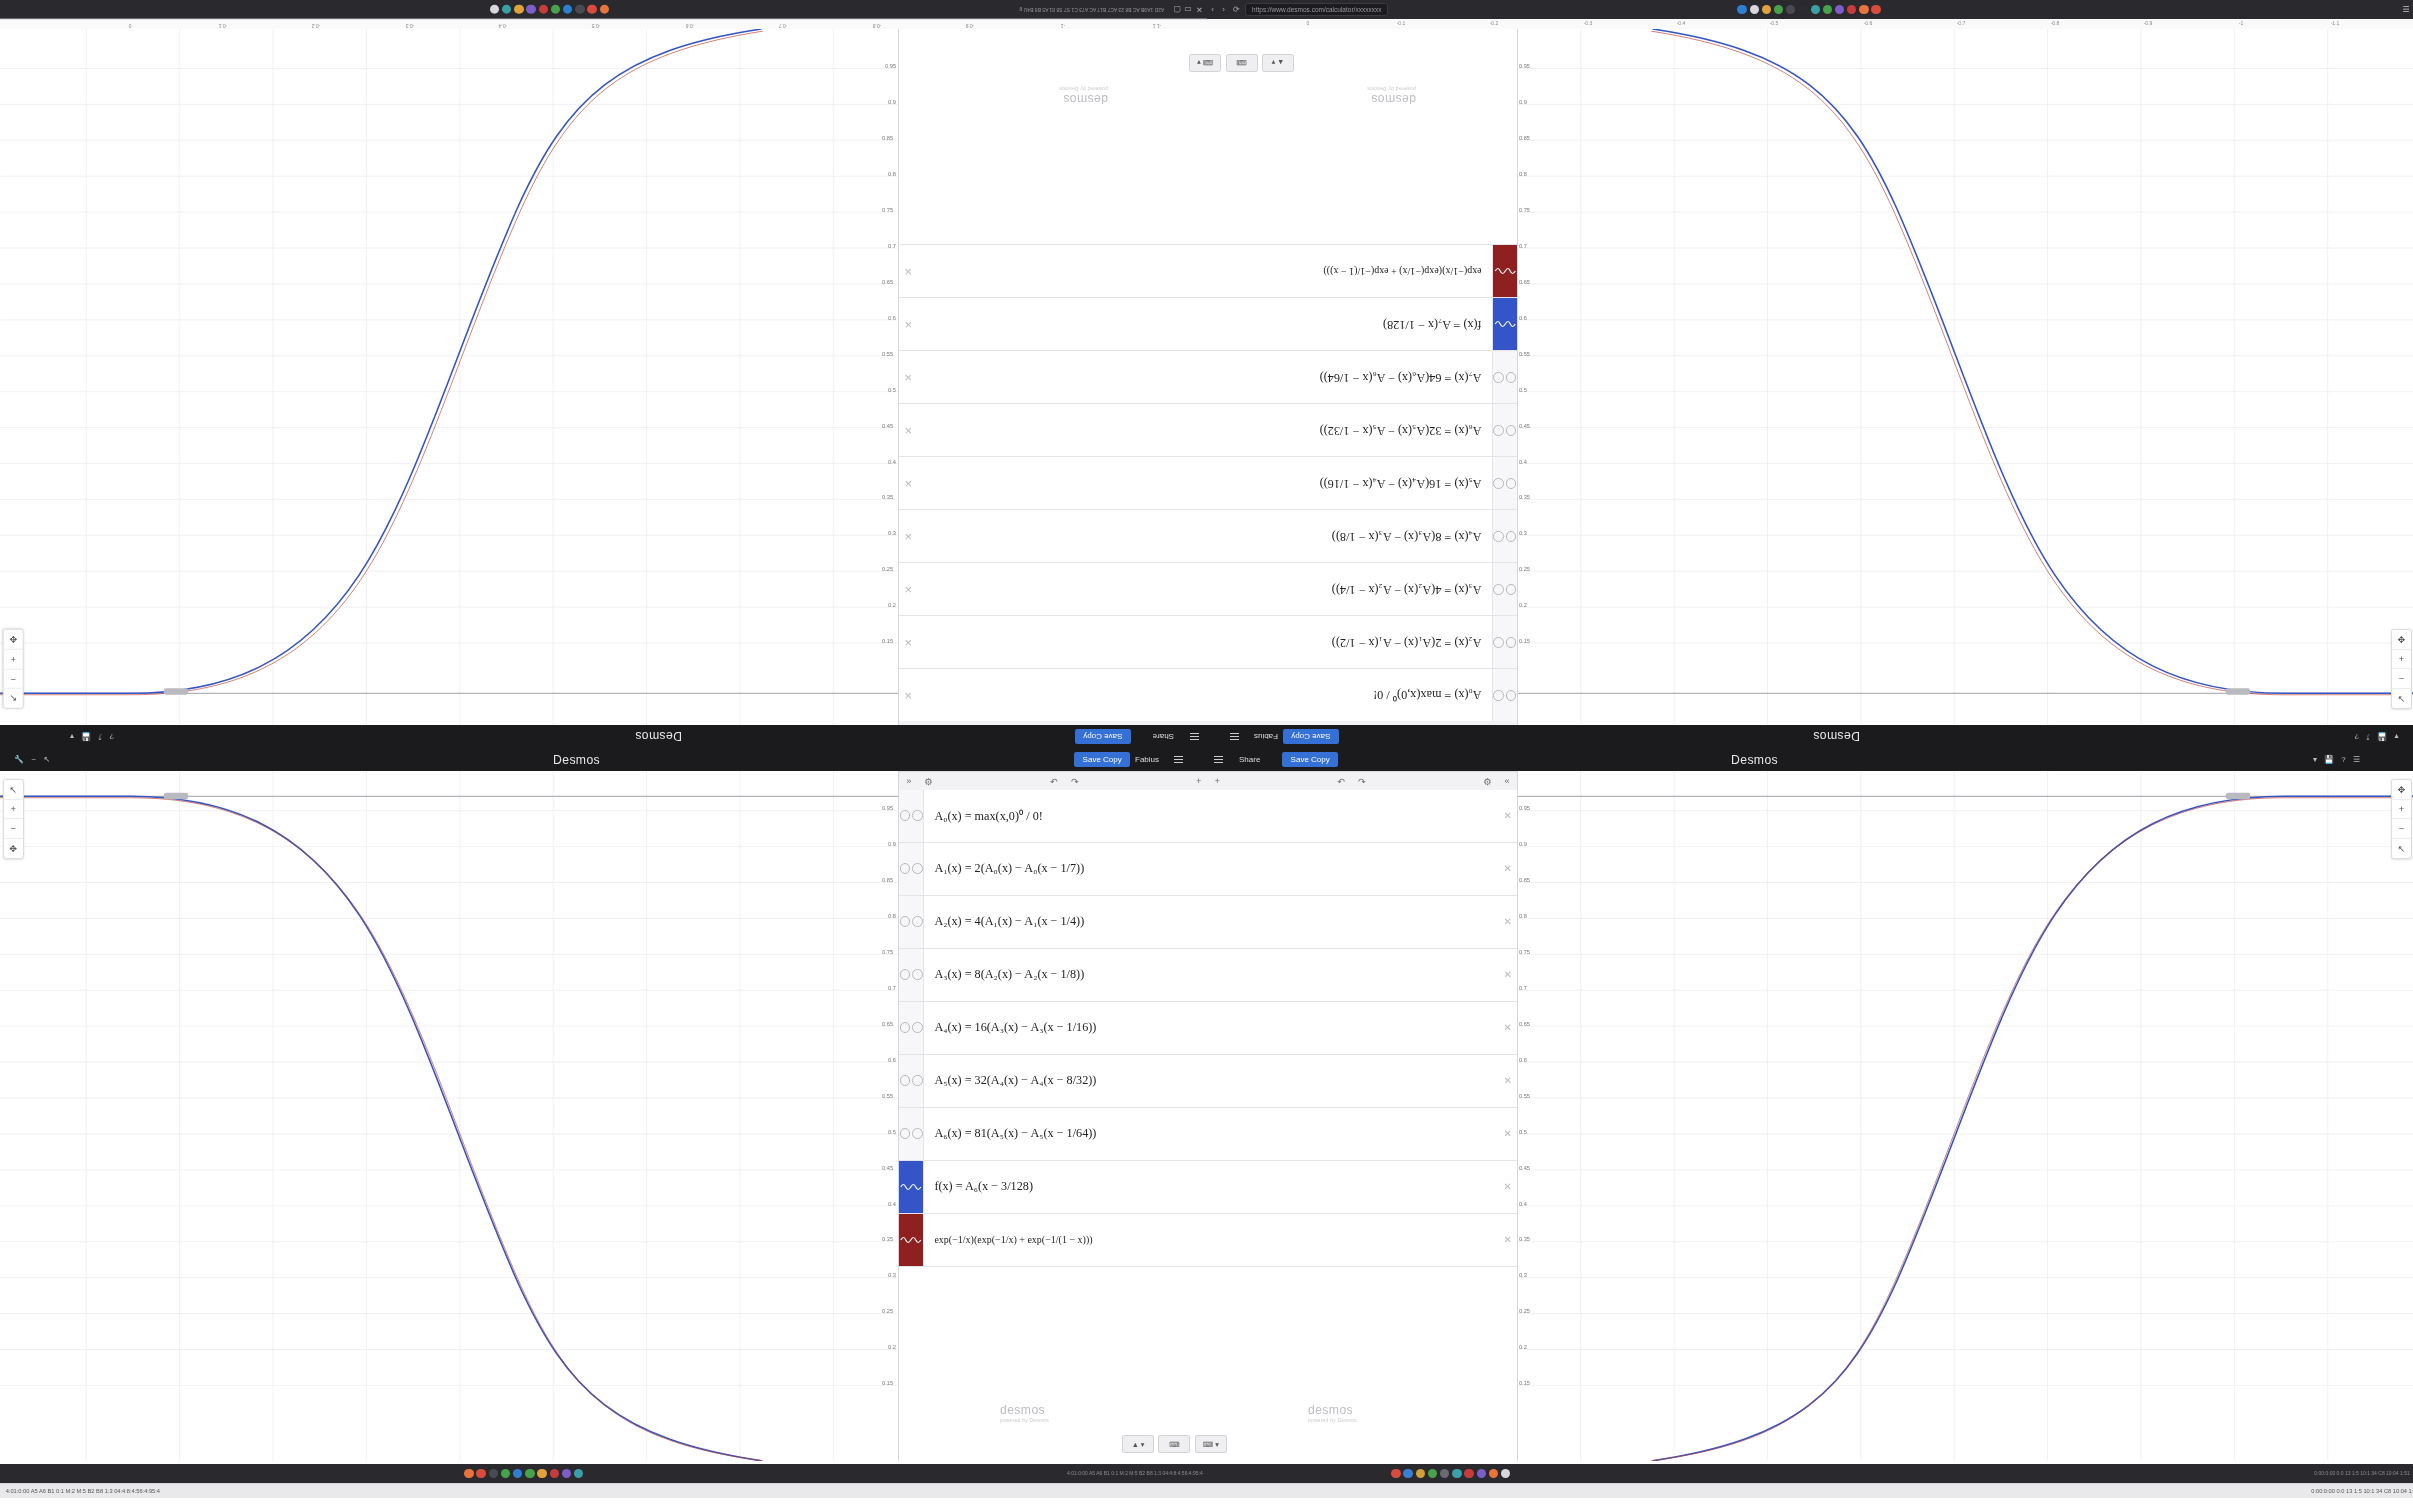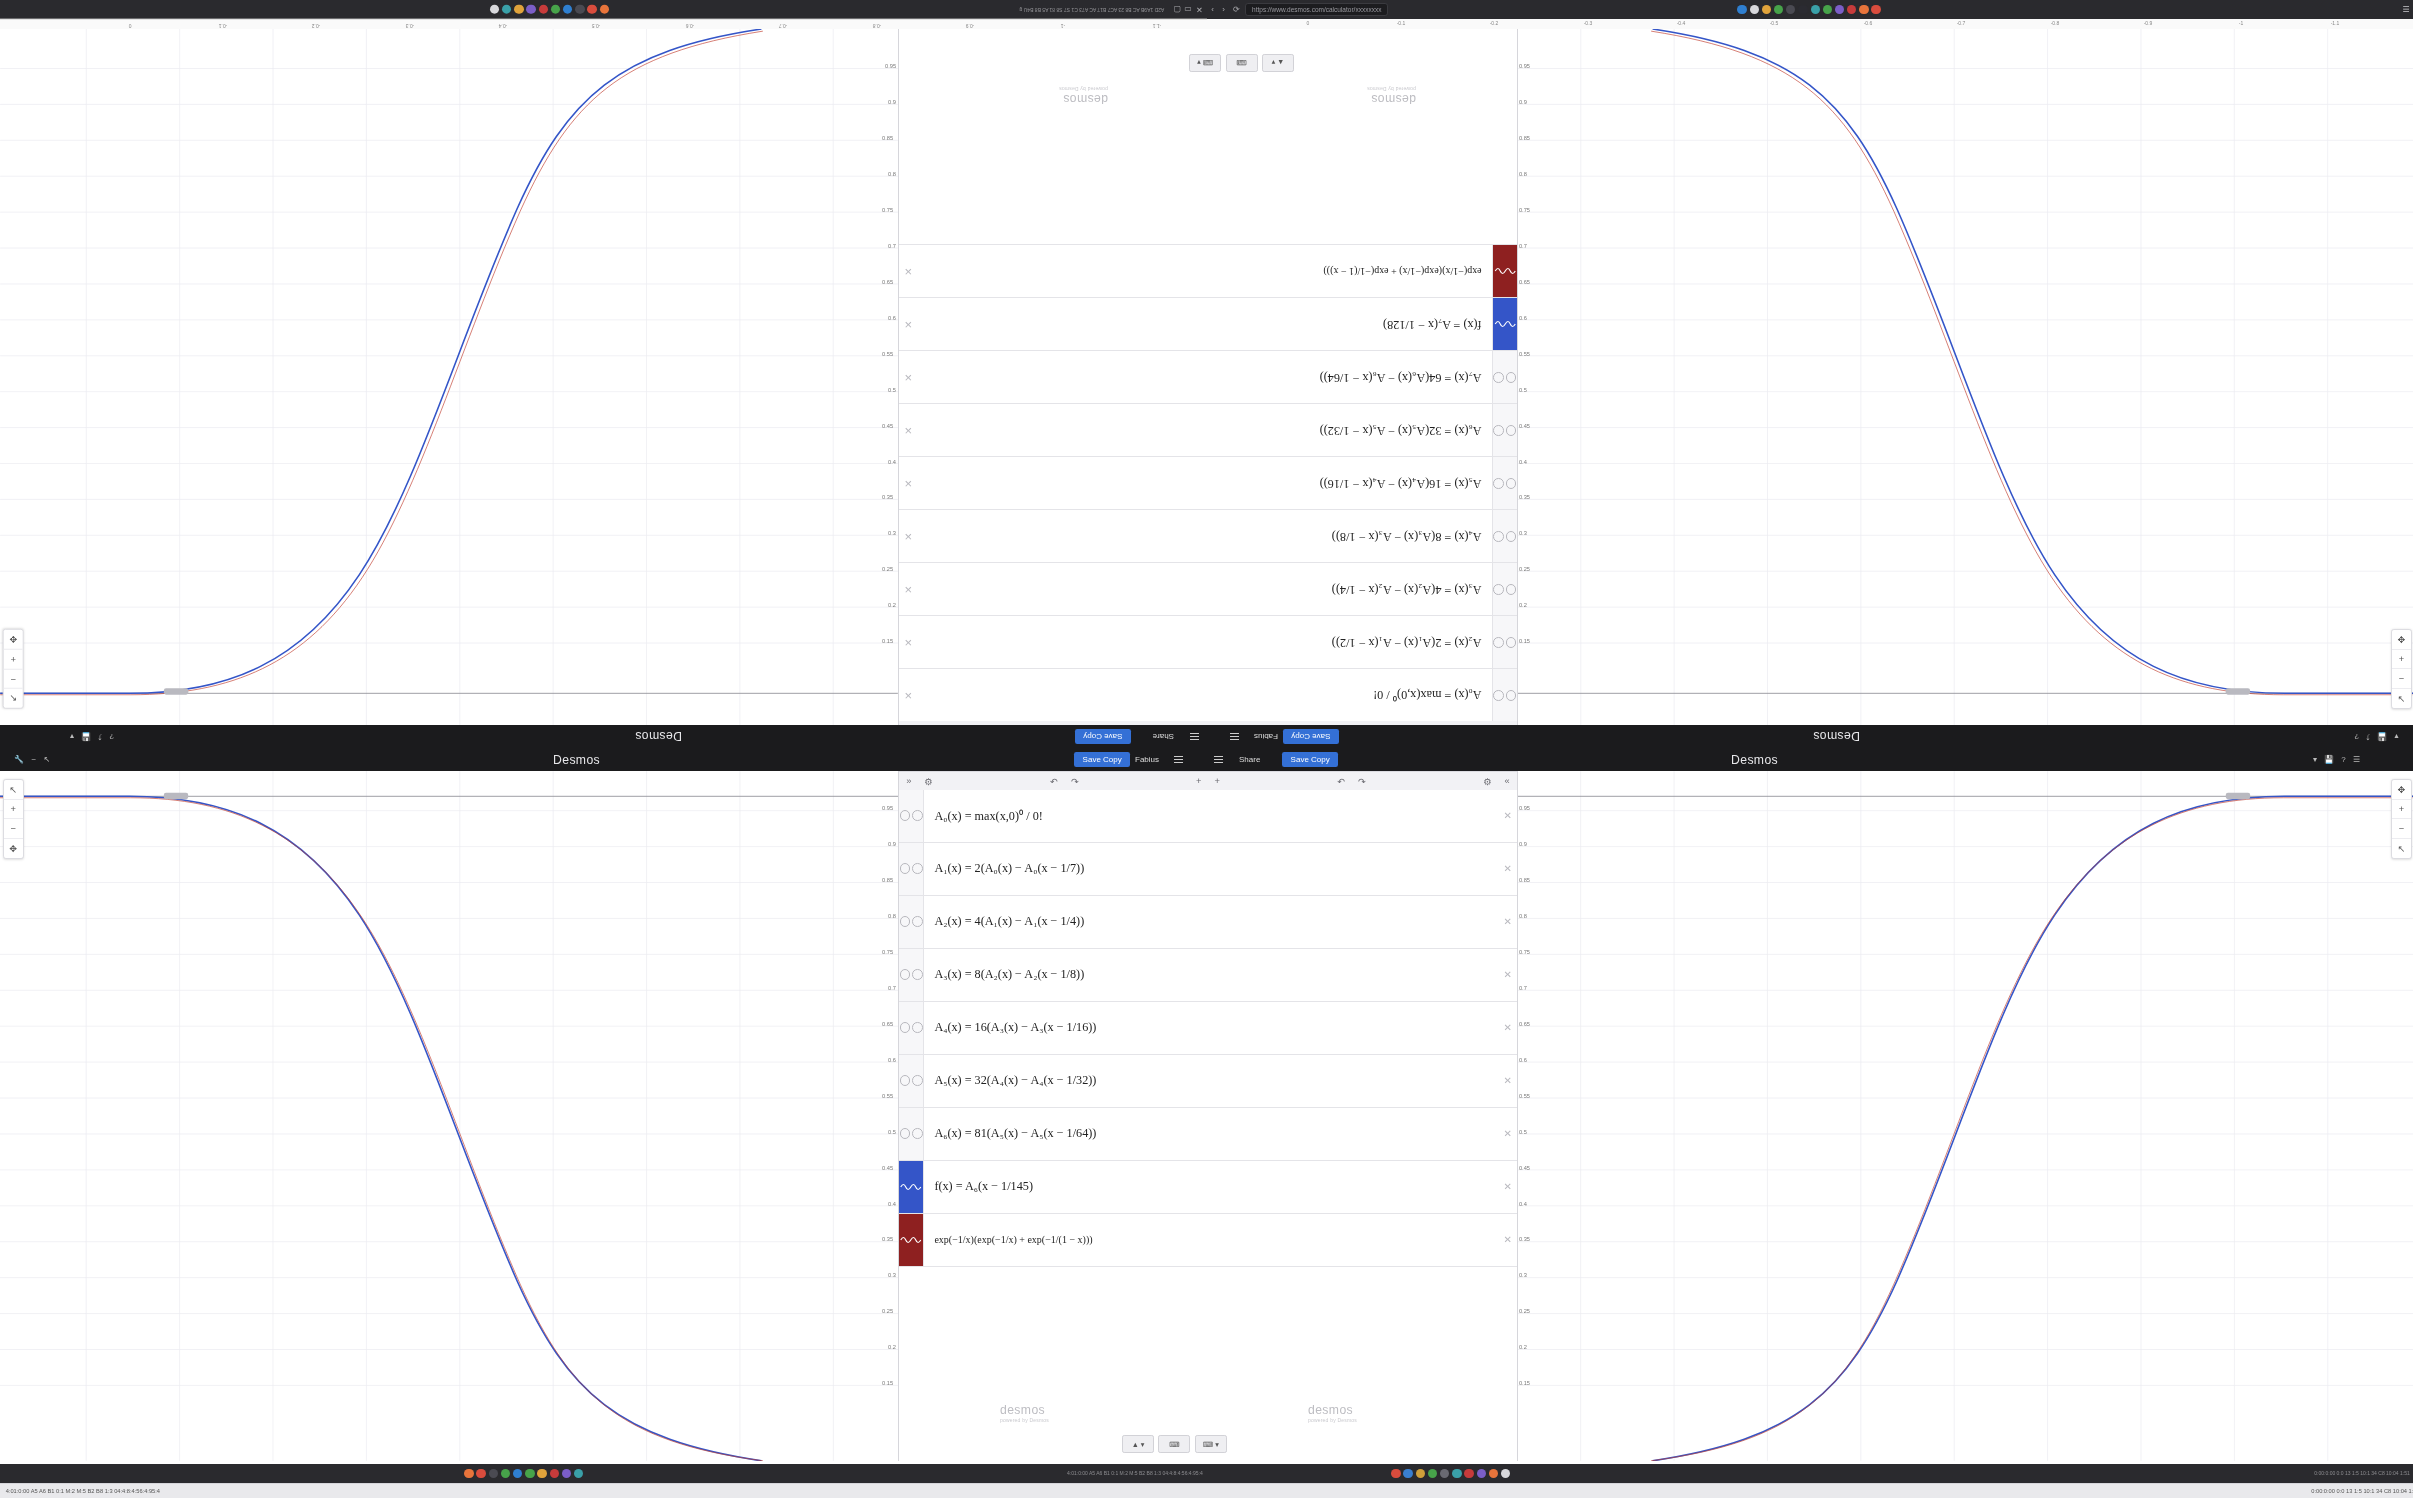--- a/index.html
+++ b/index.html
@@ -667,42 +667,42 @@
         <div class="exprbody">A₄(x) = 16(A₃(x) − A₃(x − 1/16))</div>
         <div class="exprdel">✕</div>
       </div>
       <div class="exprrow">
         <div class="exprindex idxwrap">
           <span class="circlepair">
               <i class="circ"></i>
               <i class="circ"></i>
             </span>
         </div>
-        <div class="exprbody">A₅(x) = 32(A₄(x) − A₄(x − 1/32))</div>
+        <div class="exprbody">A₅(x) = 32(A₄(x) − A₄(x − 8/32))</div>
         <div class="exprdel">✕</div>
       </div>
       <div class="exprrow">
         <div class="exprindex idxwrap">
           <span class="circlepair">
               <i class="circ"></i>
               <i class="circ"></i>
             </span>
         </div>
         <div class="exprbody">A₆(x) = 81(A₅(x) − A₅(x − 1/64))</div>
         <div class="exprdel">✕</div>
       </div>
       <div class="exprrow">
         <div class="exprindex" style="background:#3455c8;">
           <span class="wavebtn">
             <svg width="21.5" height="10" viewBox="0 0 30 14">
                 <path d="M1,7 q4,-7 7,0 t7,0 t7,0 t7,0" fill="none" stroke="#fff" stroke-width="1.6"></path>
               </svg>
           </span>
         </div>
-        <div class="exprbody">f(x) = A₆(x − 1/145)</div>
+        <div class="exprbody">f(x) = A₆(x − 3/128)</div>
         <div class="exprdel">✕</div>
       </div>
       <div class="exprrow">
         <div class="exprindex" style="background:#8e2020;">
           <span class="wavebtn">
             <svg width="21.5" height="10" viewBox="0 0 30 14">
                 <path d="M1,7 q4,-7 7,0 t7,0 t7,0 t7,0" fill="none" stroke="#fff" stroke-width="1.6"></path>
               </svg>
           </span>
         </div>

